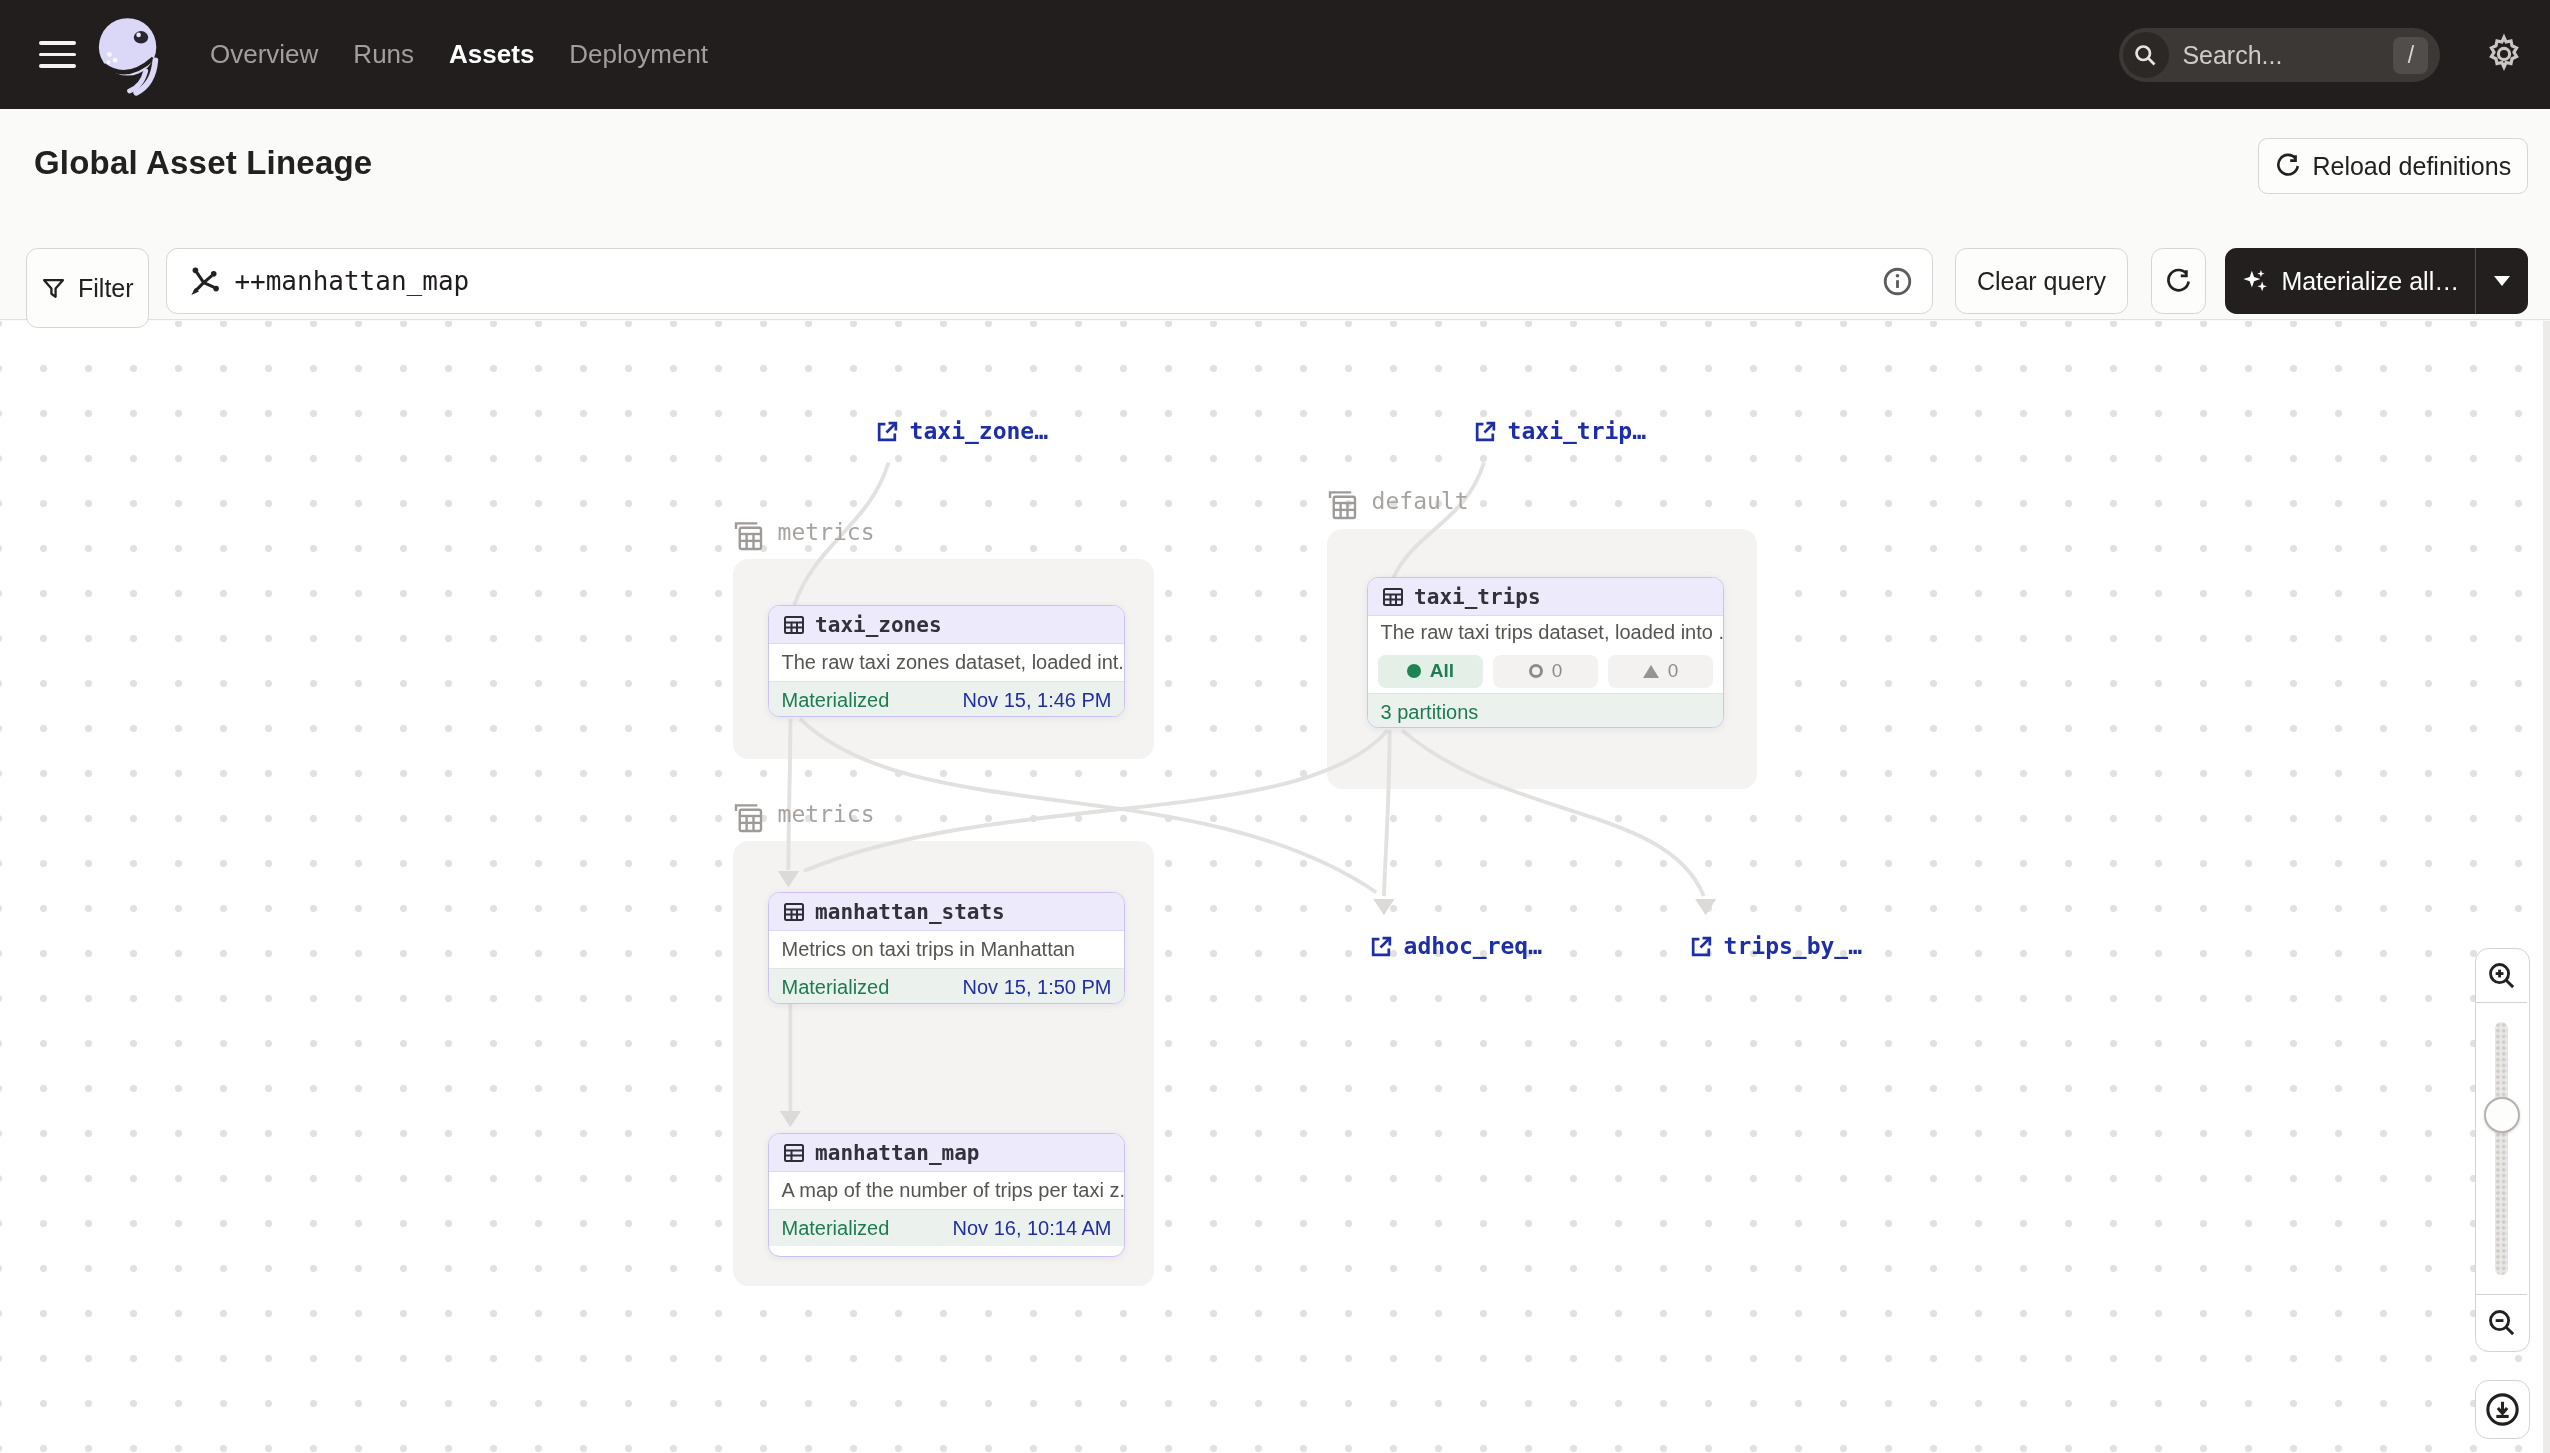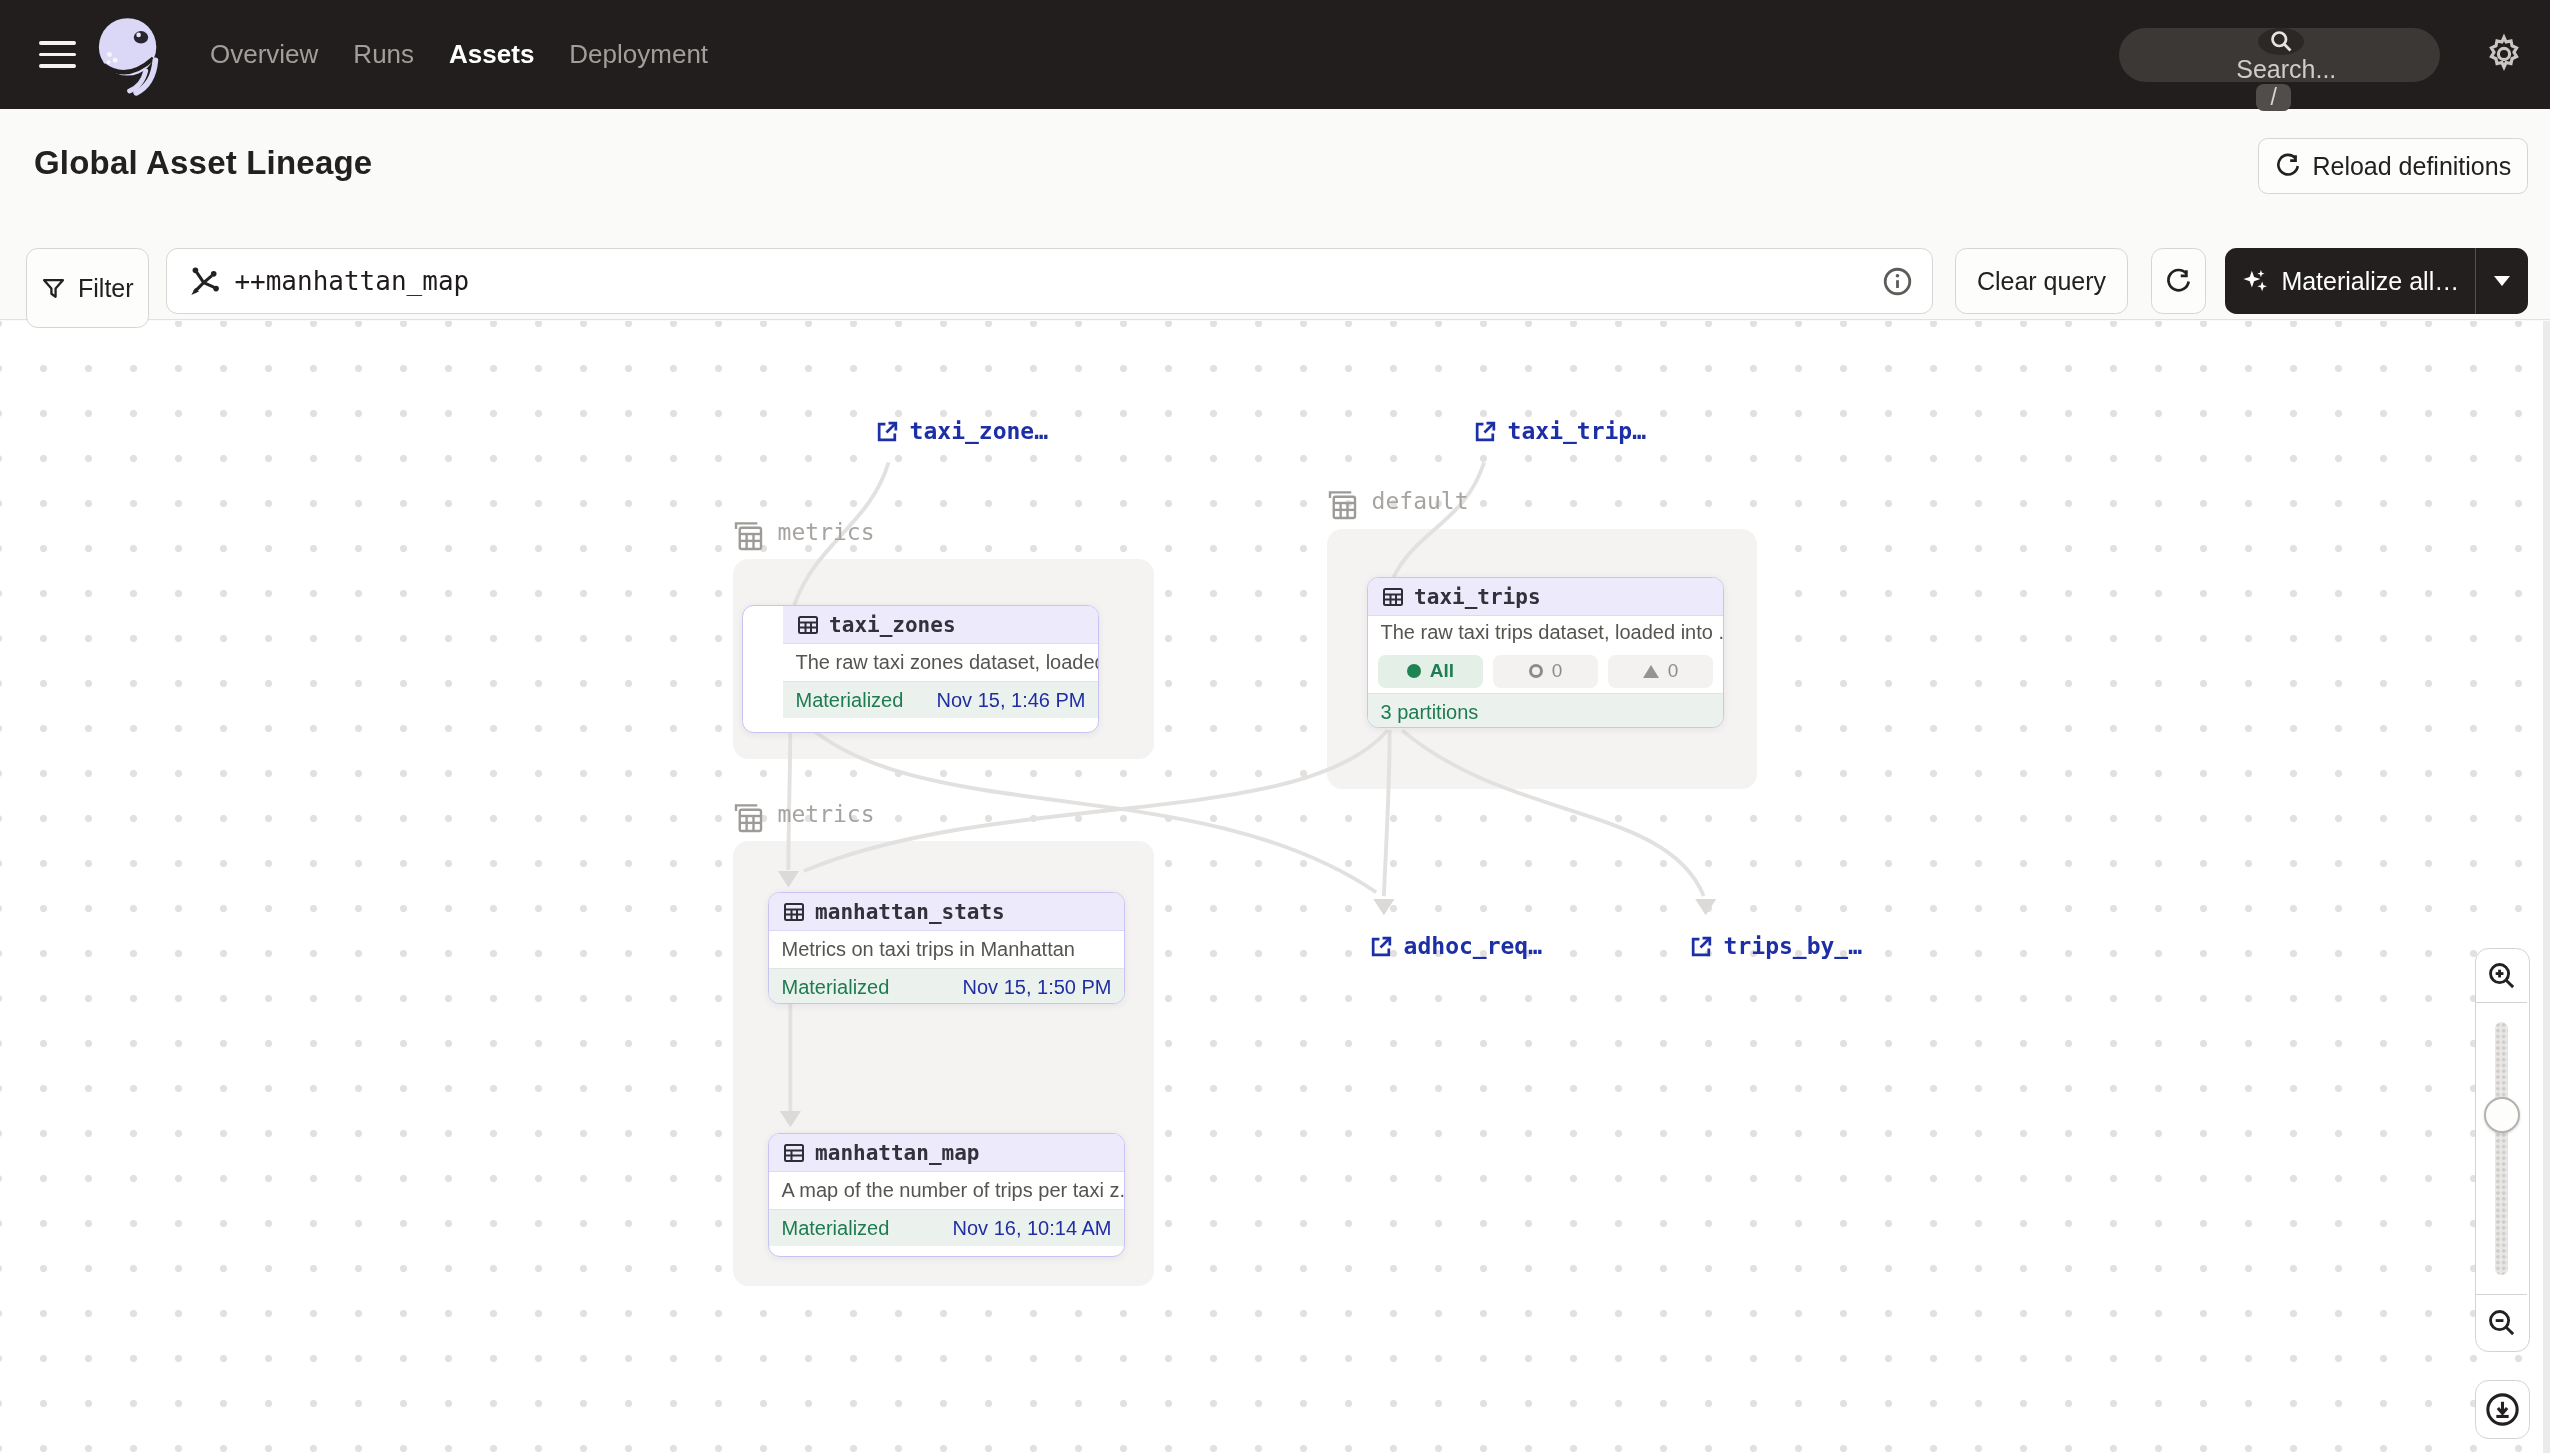--- a/index.html
+++ b/index.html
@@ -9,21 +9,21 @@
   #app { position:relative; width:2550px; height:1453px; }
 
   
   .topnav { position:absolute; left:0; top:0; width:2550px; height:109px; background:#221E1D; z-index:20; }
   .hamburger { position:absolute; left:39px; top:35px; width:39px; height:39px; display:flex; flex-direction:column; justify-content:center; gap:7.7px; cursor:pointer; }
   .hamburger div { width:37px; height:3.9px; background:#F4F3F1; border-radius:1.9px; }
   .logo { position:absolute; left:96px; top:14.5px; width:67px; height:81px; }
   .navlinks { position:absolute; left:210px; top:0; height:109px; display:flex; align-items:center; gap:35px; }
   .navlink { font-size:26px; color:#A19E9B; cursor:pointer; }
   .navlink.active { color:#FFFFFF; font-weight:700; }
-  .searchpill { position:absolute; left:2119px; top:28px; width:321px; height:54px; background:#3C3835; border-radius:27px; display:flex; align-items:center;flex-direction:column; }
+  .searchpill { position:absolute; left:2119px; top:28px; width:321px; height:54px; background:#3C3835; border-radius:27px; display:flex; align-items:center; }
   .searchchip { width:46px; height:46px; margin-left:3.9px; border-radius:50%; background:#2B2826; display:flex; align-items:center; justify-content:center; }
   .searchtext { margin-left:13.5px; font-size:25px; color:#CFCDC9; flex:1; }
   .slashchip { width:35px; height:37px; margin-right:11.6px; background:#514D4A; border-radius:7.7px; color:#D8D6D3; font-size:23px; display:flex; align-items:center; justify-content:center; }
   .gearbtn { position:absolute; left:2479px; top:29px; width:50px; height:50px; display:flex; align-items:center; justify-content:center; }
 
   
   .headbar { position:absolute; left:0; top:109px; width:2550px; height:211px; background:#FAFAF9; border-bottom:1px solid #E3E1DF; z-index:10; }
   .pagetitle { position:absolute; left:34px; top:35px; font-size:33px; font-weight:700; color:#232020; letter-spacing:0.2px; }
   .btn { background:#FDFDFC; border:1.9px solid #D8D5D2; border-radius:11.6px; display:flex; align-items:center; justify-content:center; gap:11.6px; font-size:25px; color:#232020; cursor:pointer; }
   .reloadbtn { position:absolute; left:2258px; top:29px; width:270px; height:56px; border-radius:9.6px; }
@@ -282,21 +282,21 @@
   </div>
   <div class="extasset" style="left:1689px; top:933px;">
     <svg width="25" height="25" viewBox="0 0 24 24" fill="none" stroke="#1D2FA6" stroke-width="2.6">
       <path d="M10 5 H4 V20 H19 V14"></path>
         <path d="M13 4 H20 V11"></path>
         <line x1="20" y1="4" x2="11" y2="13"></line>
     </svg>
     <span>trips_by_…</span>
   </div>
 
-  <div class="node" style="left:742px; top:605px; height:128px;padding-left:40px;">
+  <div class="node" style="left:768px; top:605px; height:112px;">
     <div class="nodehead">
       <svg width="24" height="24" viewBox="0 0 24 24" fill="none" stroke="#2F2D36" stroke-width="2">
         <rect x="3" y="4" width="18" height="16" rx="1.5"></rect>
           <line x1="3" y1="9.5" x2="21" y2="9.5"></line>
           <line x1="9.5" y1="9.5" x2="9.5" y2="20"></line>
           <line x1="15" y1="9.5" x2="15" y2="20"></line>
           <line x1="3" y1="14.5" x2="21" y2="14.5"></line>
       </svg>
       <span class="mono">taxi_zones</span>
     </div>

